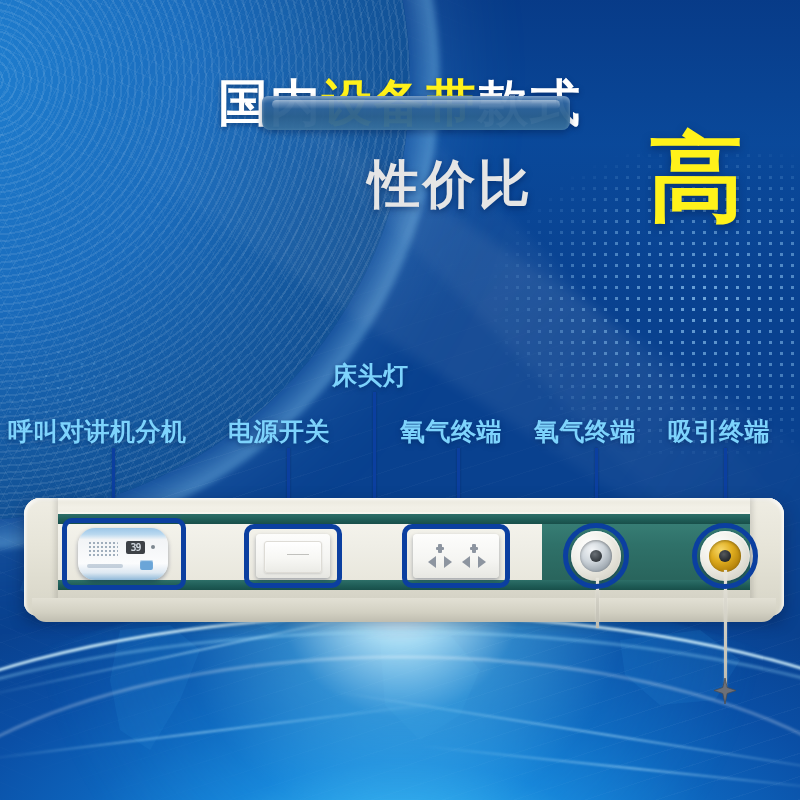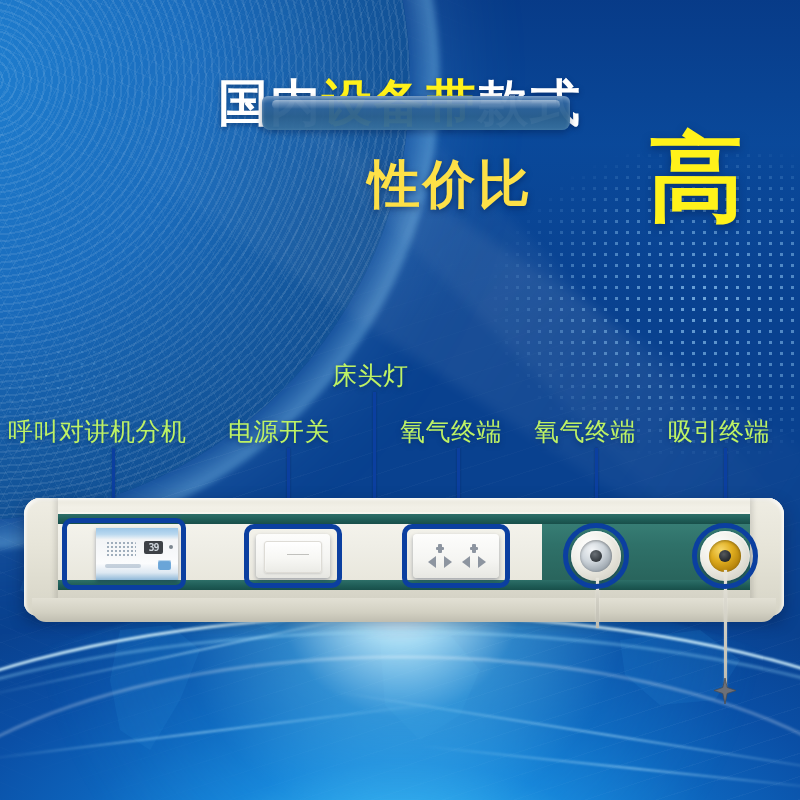--- a/index.html
+++ b/index.html
@@ -120,35 +120,35 @@
     font-size:50px;font-weight:bold;letter-spacing:2px;line-height:1;
     white-space:nowrap;
   }
   .hl-line1 .w{color:#ffffff;text-shadow:0 2px 5px rgba(0,30,80,.55);}
   .hl-line1 .y{color:#fff21a;text-shadow:0 2px 5px rgba(0,30,80,.55);}
   .hl-line2-wrap{
     position:relative;margin-top:16px;height:90px;
   }
   .hl-line2{
     position:absolute;left:368px;top:6px;
-    font-size:52px;font-weight:bold;color:#fde047;letter-spacing:3px;
+    font-size:52px;font-weight:bold;color:#e5e5e5;letter-spacing:3px;
     text-shadow:0 2px 6px rgba(0,30,80,.55);
     white-space:nowrap;
   }
   .hl-big{
     position:absolute;left:648px;top:-14px;
     font-size:96px;font-weight:bold;color:#fff21a;line-height:1;
     text-shadow:0 3px 8px rgba(0,30,80,.5);
   }
 
   
   .callouts{position:absolute;left:0;top:0;width:800px;height:800px;}
   .clabel{
     position:absolute;
-    font-size:25px;font-weight:normal;color:#bef264;
+    font-size:25px;font-weight:bold;color:#7dd3fc;
     letter-spacing:.5px;white-space:nowrap;
     text-shadow:0 2px 5px rgba(0,40,95,.60);
   }
   .leader{
     position:absolute;width:3px;
     background:#0b3fa0;
     box-shadow:0 0 2px rgba(0,20,70,.5);
   }
 
   
@@ -193,22 +193,22 @@
     box-shadow:inset 0 2px 4px rgba(255,255,255,.3), 0 3px 6px rgba(0,20,60,.35);
     opacity:.96;
   }
   .lamp-gloss{
     position:absolute;left:272px;top:100px;width:288px;height:9px;border-radius:5px;
     background:linear-gradient(180deg,rgba(255,255,255,.45),rgba(255,255,255,0));
   }
 
   
   .intercom{
-    position:absolute;left:96px;top:528px;width:82px;height:52px;
-    border-radius:0;
+    position:absolute;left:78px;top:528px;width:90px;height:52px;
+    border-radius:17px;
     background:linear-gradient(180deg,#9cc6e8 0%,#b9d8ef 12%,#f2f4f6 22%,#fbfcfd 68%,#dde8f2 86%,#8fb8d8 100%);
     box-shadow:0 2px 4px rgba(0,20,60,.35);
   }
   .ic-grille{
     position:absolute;left:10px;top:13px;width:30px;height:17px;
     background-image:radial-gradient(circle, rgba(120,140,160,.85) .8px, rgba(0,0,0,0) 1px);
     background-size:4px 4px;
     border-radius:3px;
     opacity:.8;
   }

